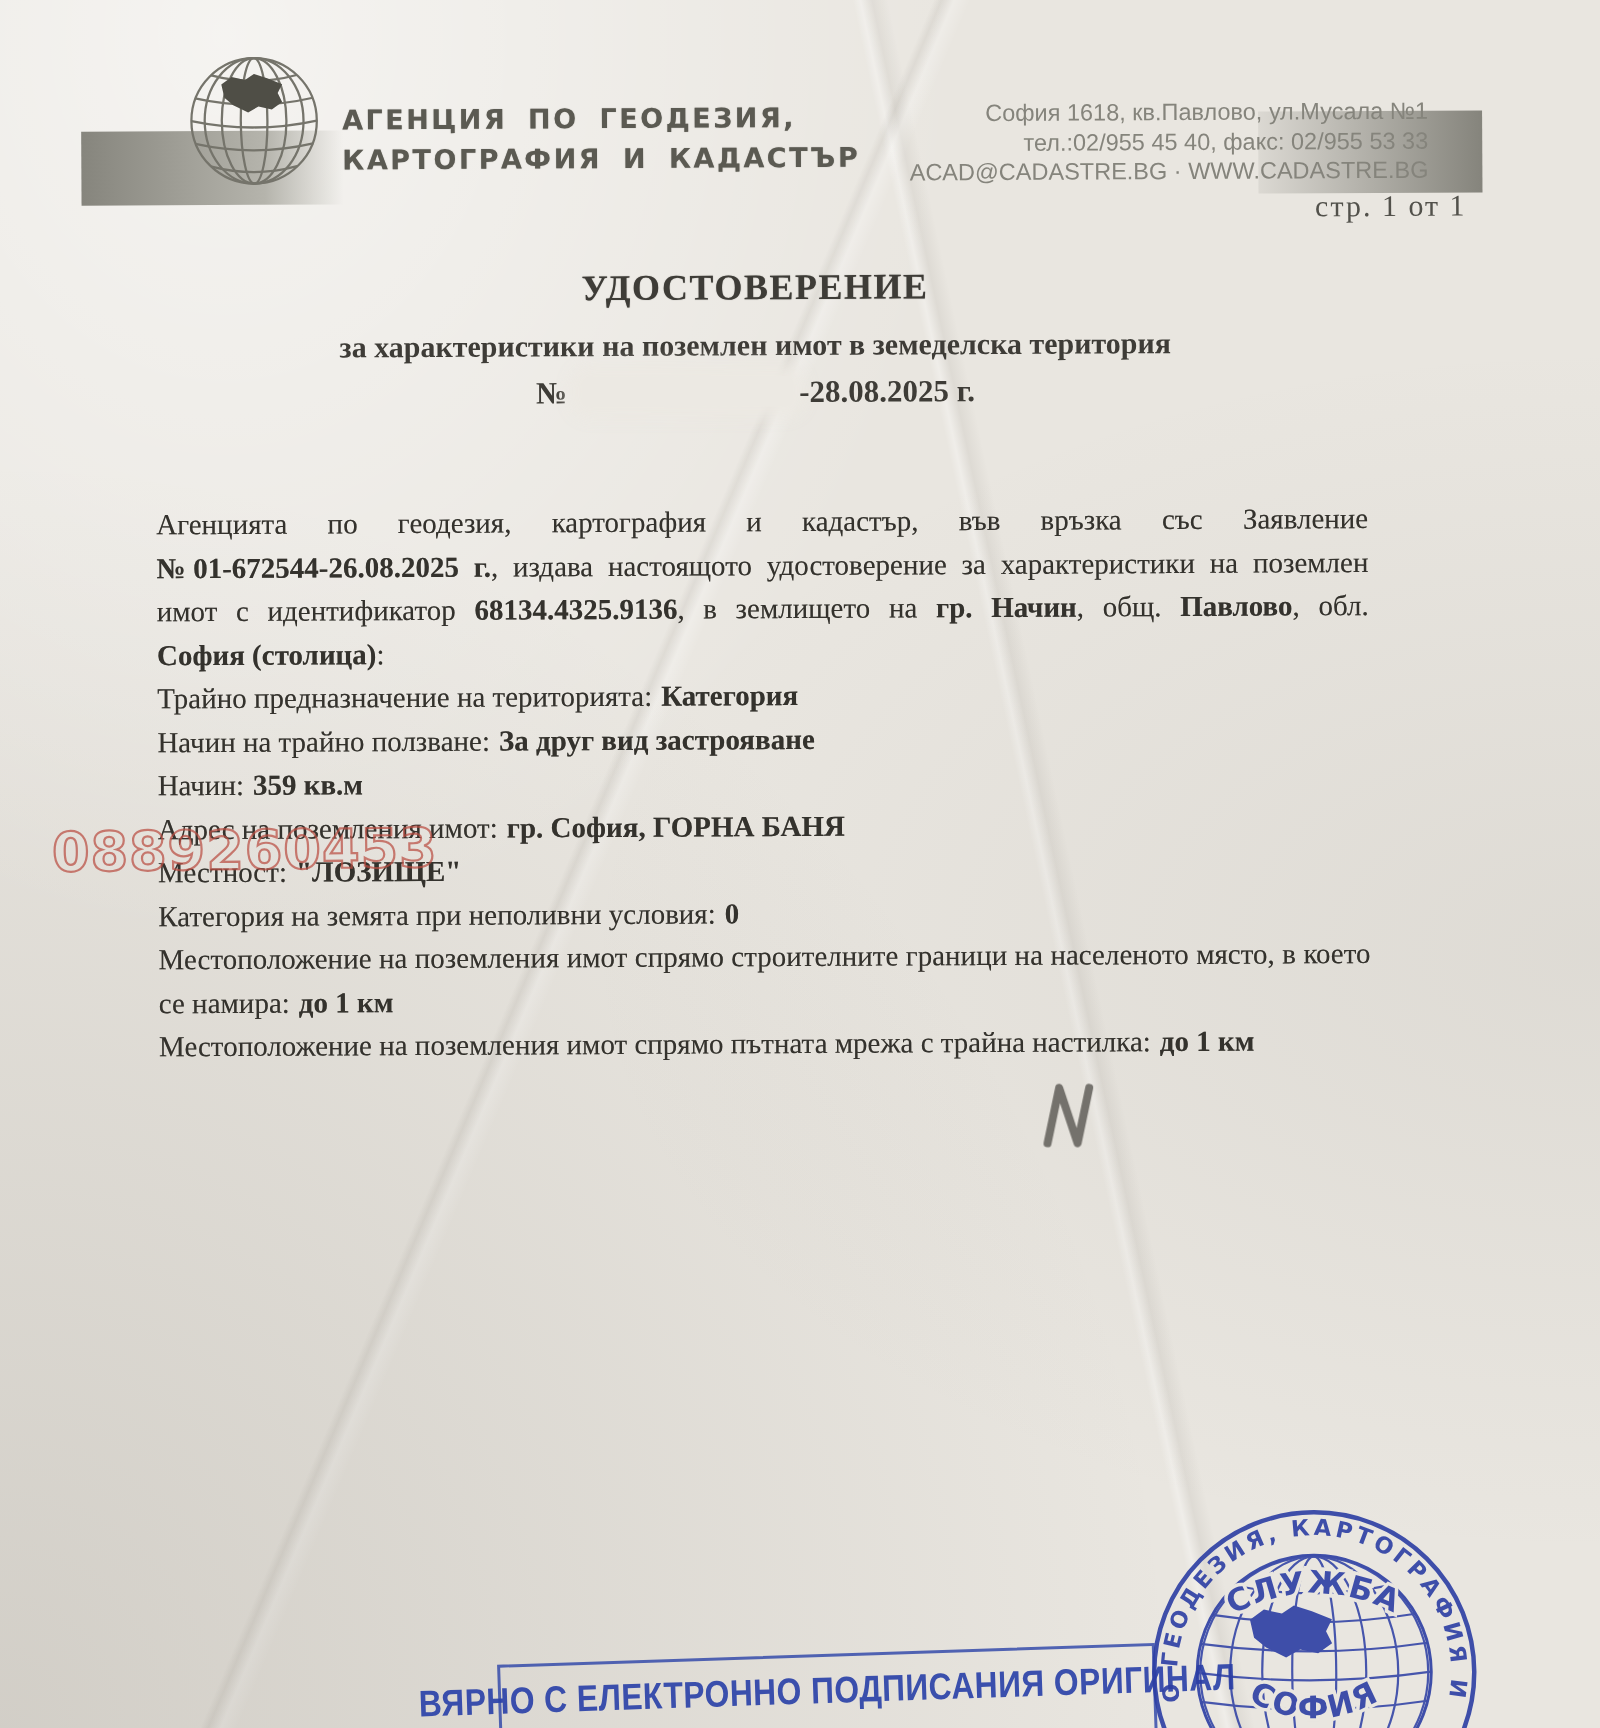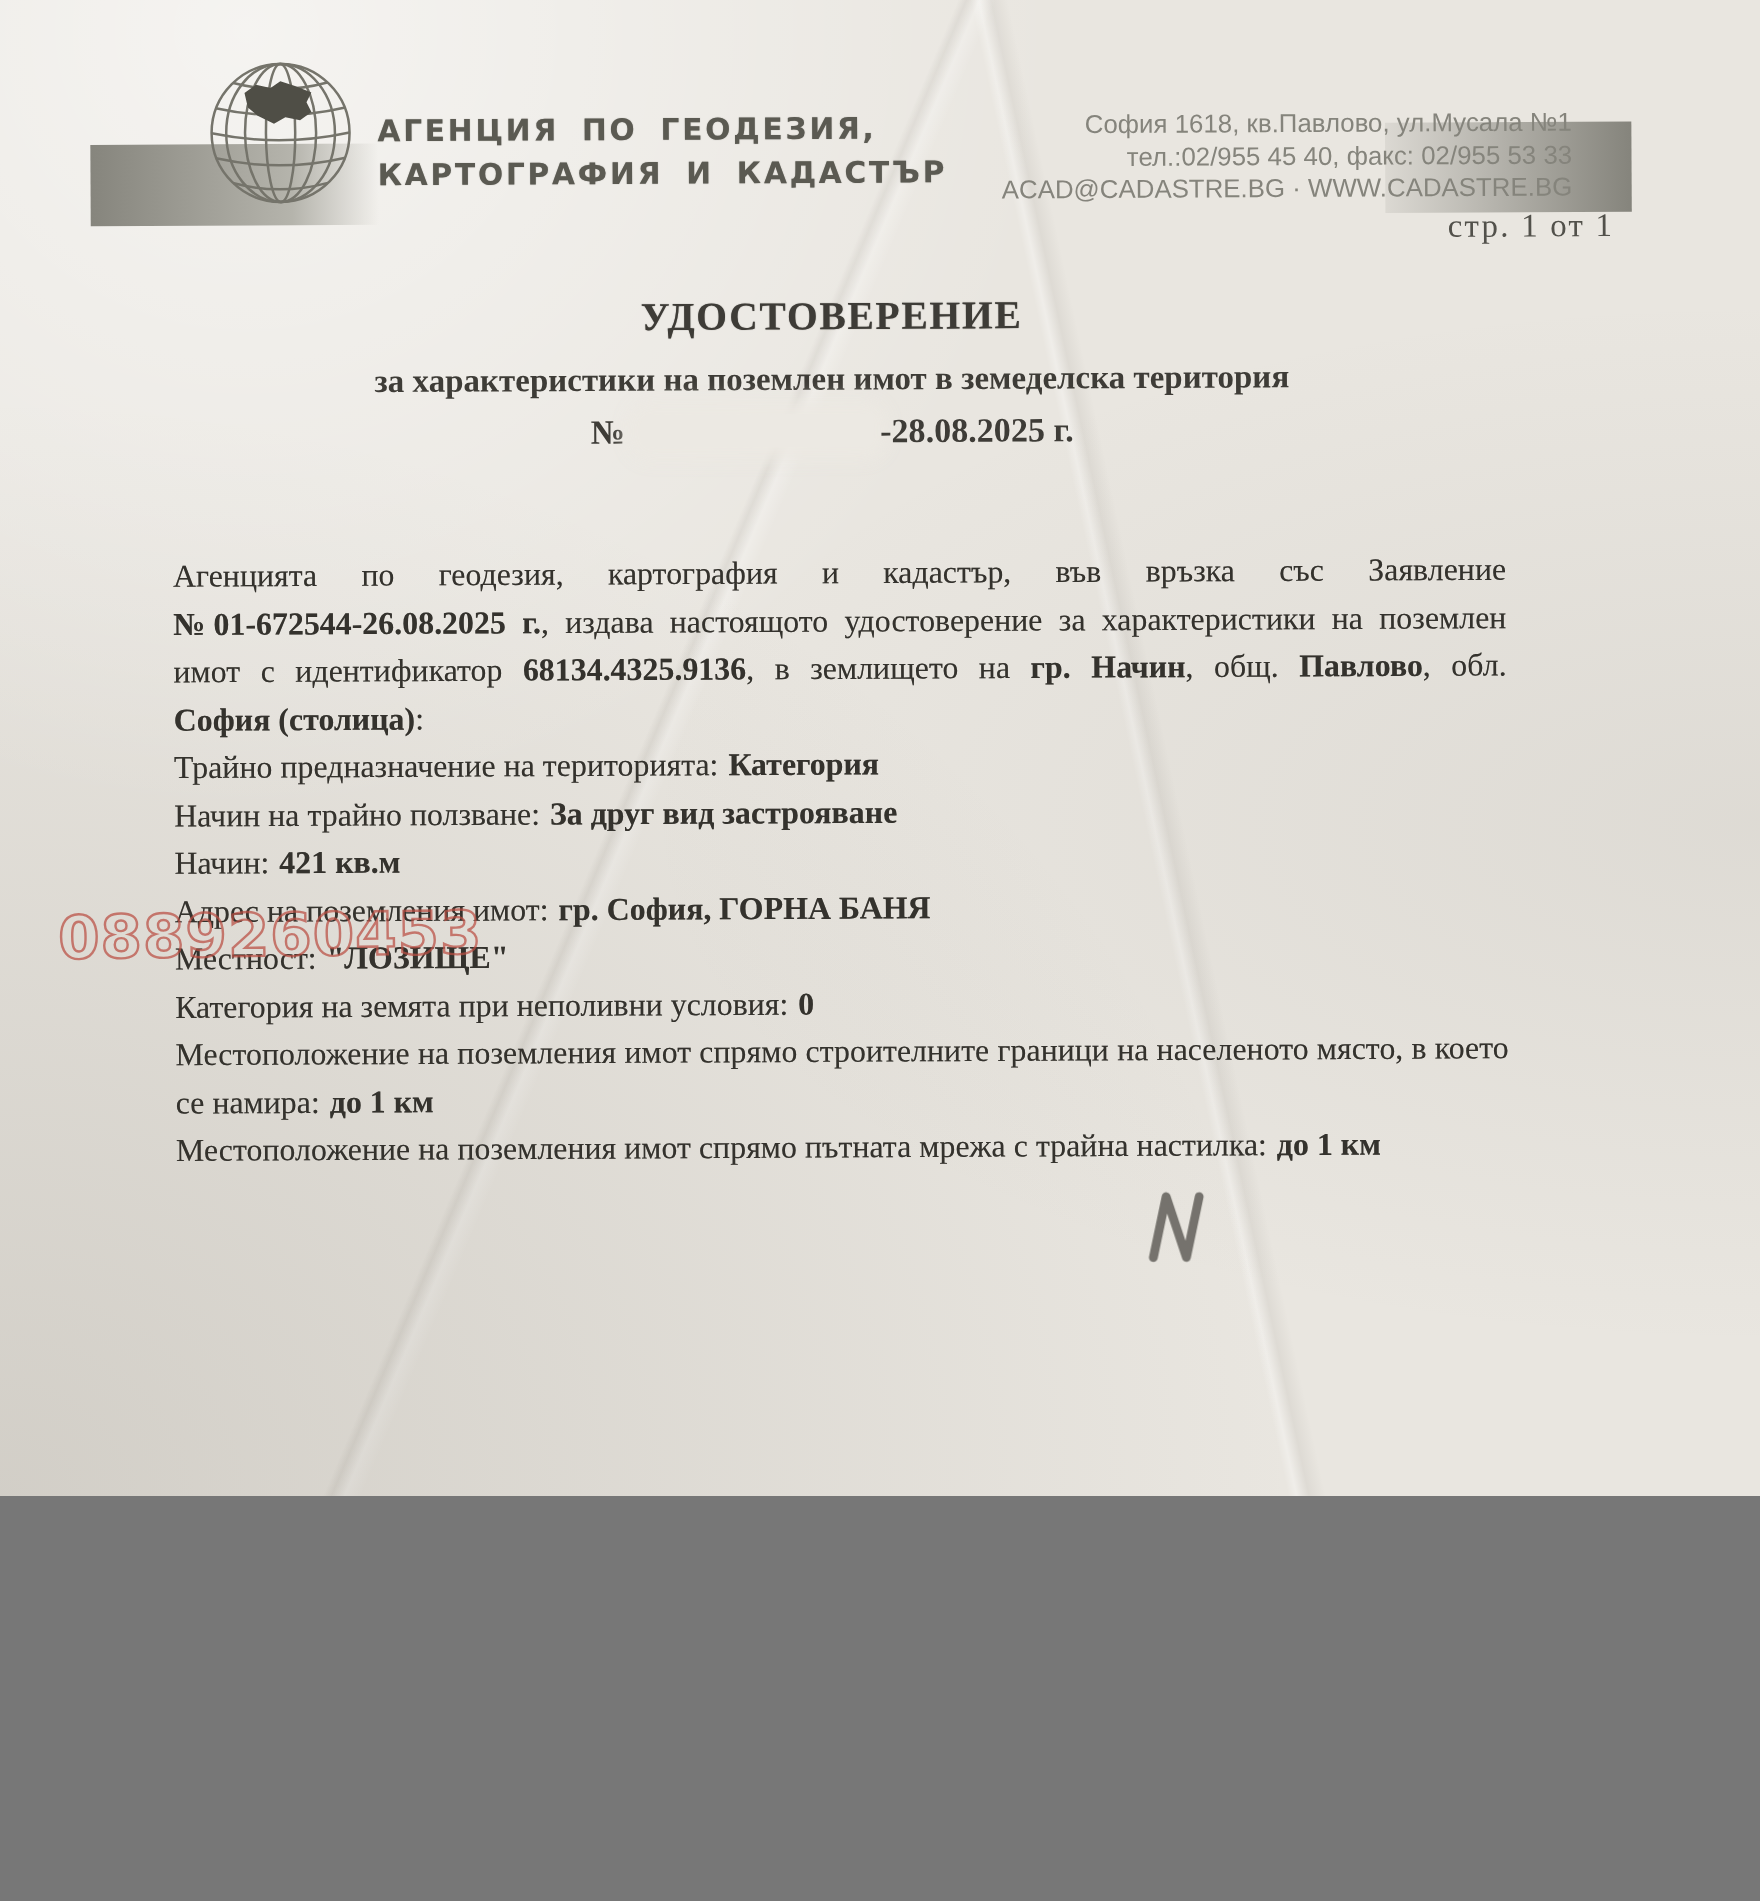--- a/index.html
+++ b/index.html
@@ -1,17 +1,17 @@
 <!DOCTYPE html>
 <html><head>
 <meta charset="utf-8">
 <style>
   html,body{margin:0;padding:0;background:#777;}
   .page{
-    position:relative;width:1600px;height:1360px;overflow:hidden;
+    position:relative;width:1600px;height:1728px;overflow:hidden;
     background:
       radial-gradient(ellipse at 14% 2%, rgba(255,255,255,.55), rgba(255,255,255,0) 38%),
       radial-gradient(ellipse at 0% 100%, rgba(118,112,100,.20), rgba(118,112,100,0) 52%),
       radial-gradient(ellipse at 100% 55%, rgba(125,120,110,.10), rgba(125,120,110,0) 45%),
       linear-gradient(113deg, rgba(0,0,0,0) 40%, rgba(110,104,94,.10) 40.35%, rgba(255,255,255,.25) 40.9%, rgba(0,0,0,0) 41.6%),
       linear-gradient(78deg, rgba(0,0,0,0) 62%, rgba(255,255,255,.30) 62.4%, rgba(110,104,94,.09) 63%, rgba(0,0,0,0) 63.8%),
       #e9e6e0;
     font-family:"Liberation Serif", serif;
   }
   .tilt{position:absolute;inset:0;transform:rotate(-0.3deg);}
@@ -101,21 +101,21 @@
   </div>
 
   <div class="bodytext">
     <div class="jline"><span>Агенцията по геодезия, картография и кадастър, във връзка със Заявление</span></div>
     <div class="jline"><b>№01-672544-26.08.2025 г.</b><span>, издава настоящото удостоверение за характеристики на поземлен</span></div>
     <div class="jline"><span>имот с идентификатор </span><b>68134.4325.9136</b><span>, в землището на </span><b>гр. Начин</b><span>, общ. </span><b>Павлово</b><span>, обл.</span></div>
     <div class="line"><b>София (столица)</b><span>:</span></div>
 
     <div class="fieldrow"><span>Трайно предназначение на територията:</span><span class="fv">Категория</span></div>
     <div class="fieldrow"><span>Начин на трайно ползване:</span><span class="fv">За друг вид застрояване</span></div>
-    <div class="fieldrow"><span>Начин:</span><span class="fv">421 кв.м</span></div>
+    <div class="fieldrow"><span>Начин:</span><span class="fv">359 кв.м</span></div>
     <div class="fieldrow"><span>Адрес на поземления имот:</span><span class="fv">гр. София, ГОРНА БАНЯ</span></div>
     <div class="fieldrow"><span>Местност:</span><span class="fv">"ЛОЗИЩЕ"</span></div>
     <div class="fieldrow"><span>Категория на земята при неполивни условия:</span><span class="fv">0</span></div>
     <div class="fieldrow"><span>Местоположение на поземления имот спрямо строителните граници на населеното място, в което се намира:</span><span class="fv">до 1 км</span></div>
     <div class="fieldrow"><span>Местоположение на поземления имот спрямо пътната мрежа с трайна настилка:</span><span class="fv">до 1 км</span></div>
   </div>
 
   <div class="watermark">0889260453</div>
 
   <svg class="pencil" viewBox="0 0 60 72">

